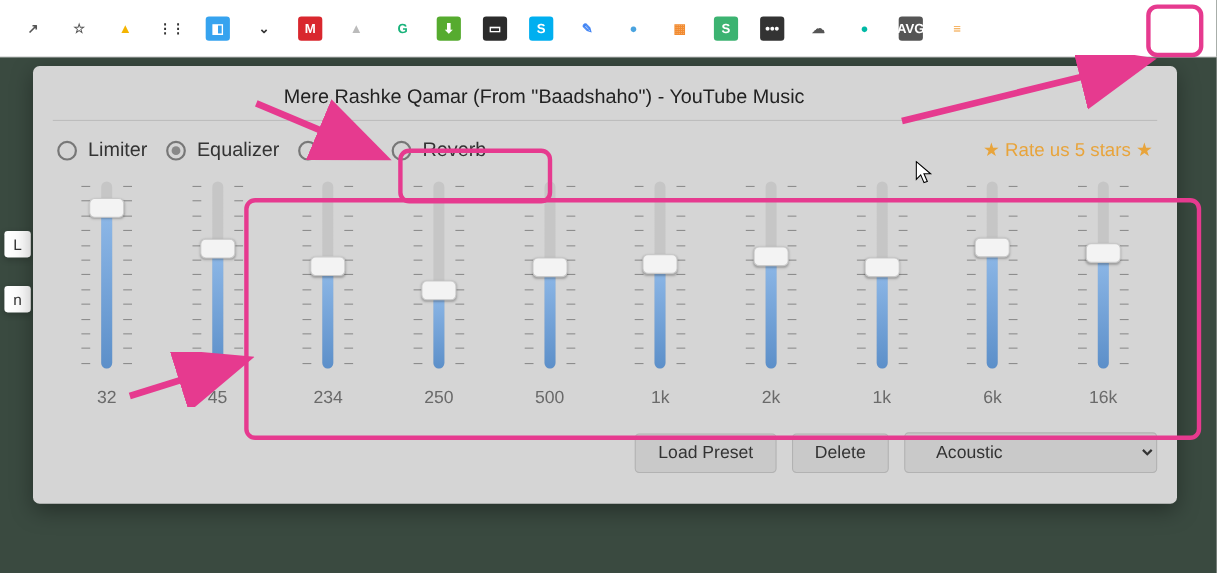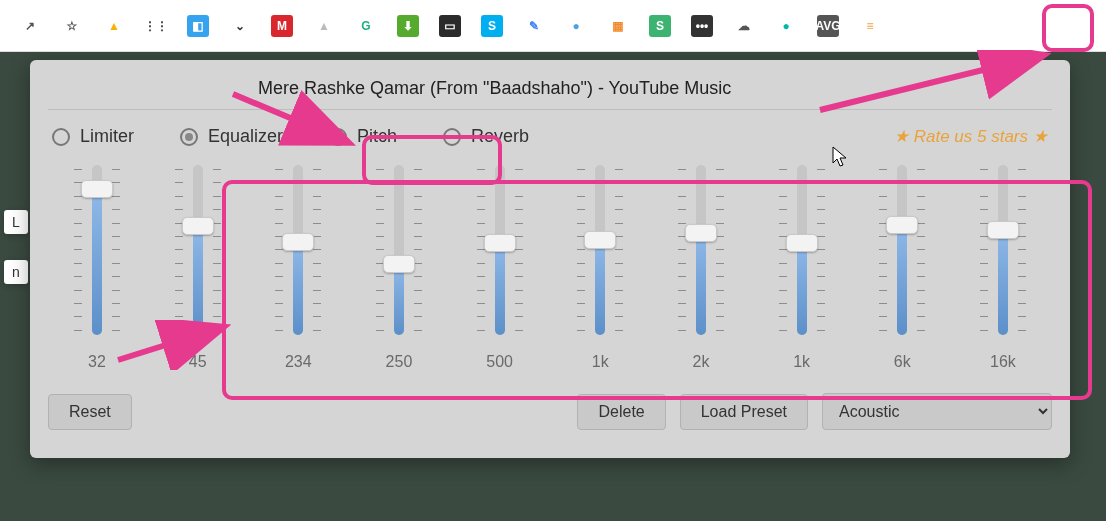--- a/index.html
+++ b/index.html
@@ -61,21 +61,21 @@
     flex-direction: column;
     align-items: center;
   }
   .main-col {
     flex: 1;
     position: relative;
   }
   .tabs-row {
     display: flex;
     align-items: flex-end;
-    gap: 46px;
+    gap: 17px;
     padding: 6px 4px 10px 4px;
     position: relative;
   }
   .tab {
     display: flex;
     align-items: center;
     gap: 10px;
     font-size: 18px;
     color: #333;
     cursor: pointer;
@@ -90,21 +90,20 @@
   .tab.sel .radio::after {
     content:"";
     position:absolute; inset:3px;
     background:#888; border-radius:50%;
   }
   .rate {
     margin-left: auto;
     color: #e8a43b;
     font-size: 17px;
     cursor: pointer;
-    font-style: italic;
   }
   .eq-panel {
     display: flex;
     gap: 0;
     justify-content: space-between;
     padding: 8px 6px 0 6px;
   }
   .band {
     width: 86px;
     display: flex;
@@ -199,21 +198,21 @@
     gap:14px;
     margin-top:22px;
     align-items:center;
   }
   .bottom-row .spacer { flex:1; }
   select.preset {
     background:#c9c9c9;
     border:1px solid #b2b2b2;
     color:#333;
     font-size:16px;
-    padding:8px 12px;
+    padding:8px 24px;
     border-radius:4px;
     width:230px;
     cursor:pointer;
   }
   
   .ann { position:absolute; border:4px solid #e63a8f; border-radius:10px; z-index:20; pointer-events:none;}
   .ann-tab { top:135px; left:362px; width:140px; height:50px; }
   .ann-eq  { top:180px; left:222px; width:870px; height:220px; }
   .ann-ext { top:4px; left:1042px; width:52px; height:48px; }
   .cursor-img {
@@ -734,24 +733,23 @@
               <div class="track">
                 <div class="fill" style="height:62%"></div>
                 <div class="thumb" style="top:38%"></div>
               </div>
             </div>
             <div class="band-label">16k</div>
           </div>
         </div>
 
       <div class="bottom-row">
-        <button class="btn">Reset</button>
         <div class="spacer"></div>
+        <button class="btn">Load Preset</button>
         <button class="btn">Delete</button>
-        <button class="btn">Load Preset</button>
         <select class="preset">
           <option>Acoustic</option>
         </select>
       </div>
     </div>
   </div>
 </div>
 
 <div class="ann ann-ext"></div>
 <div class="ann ann-tab"></div>

